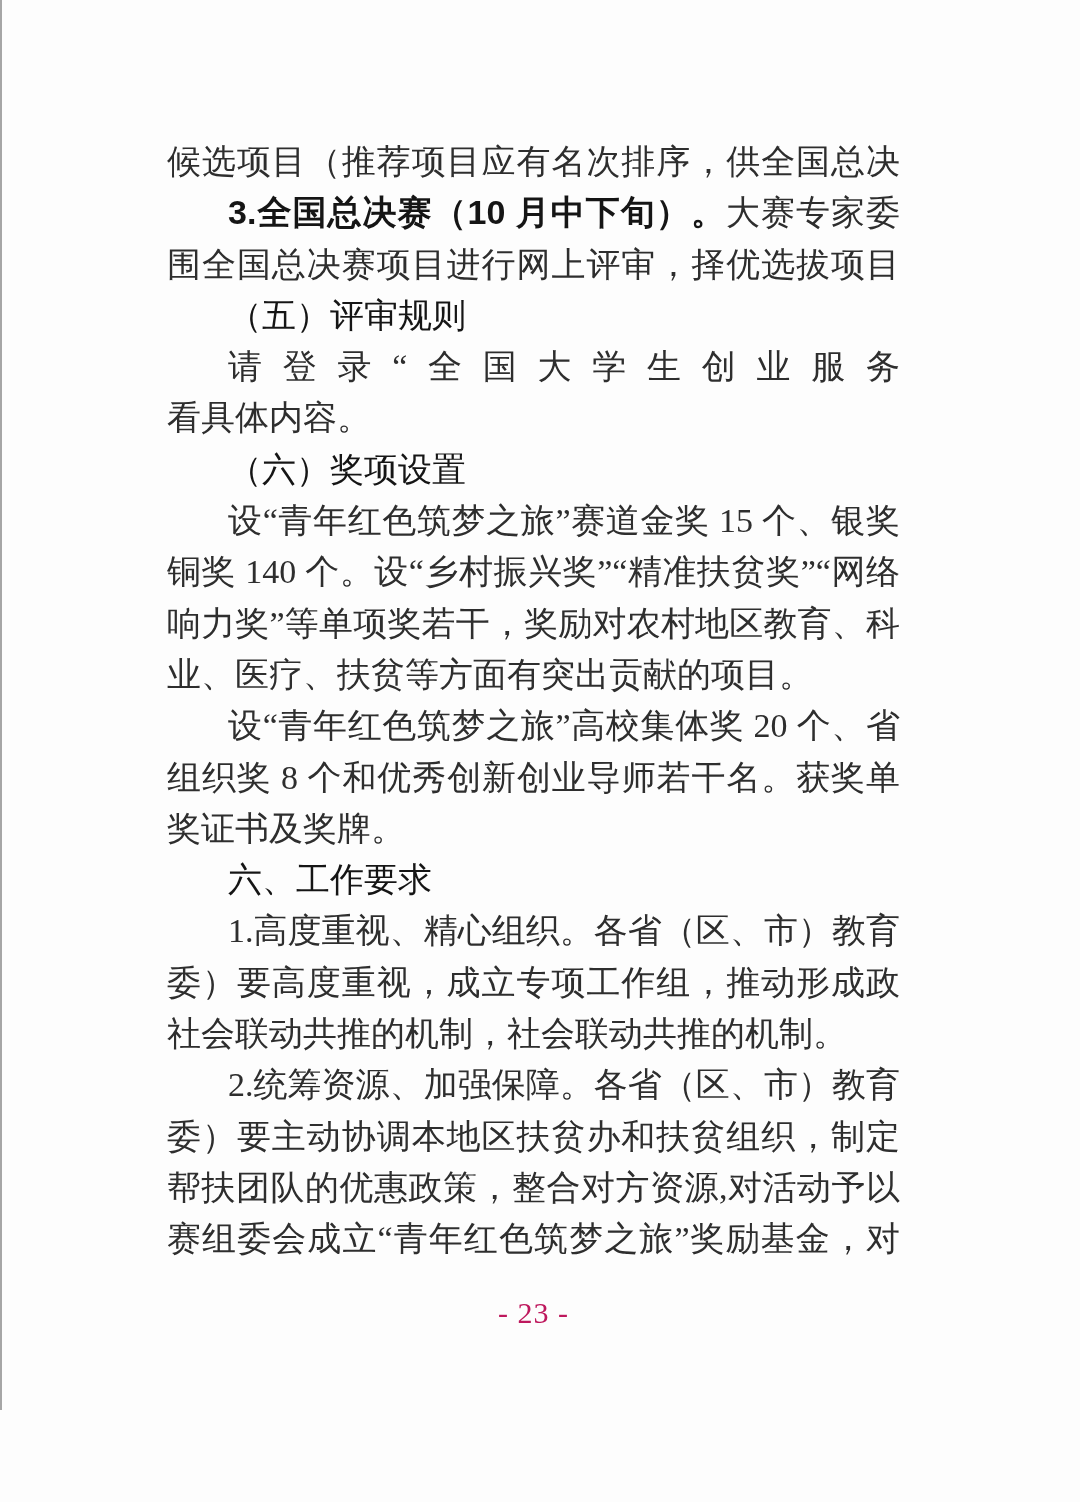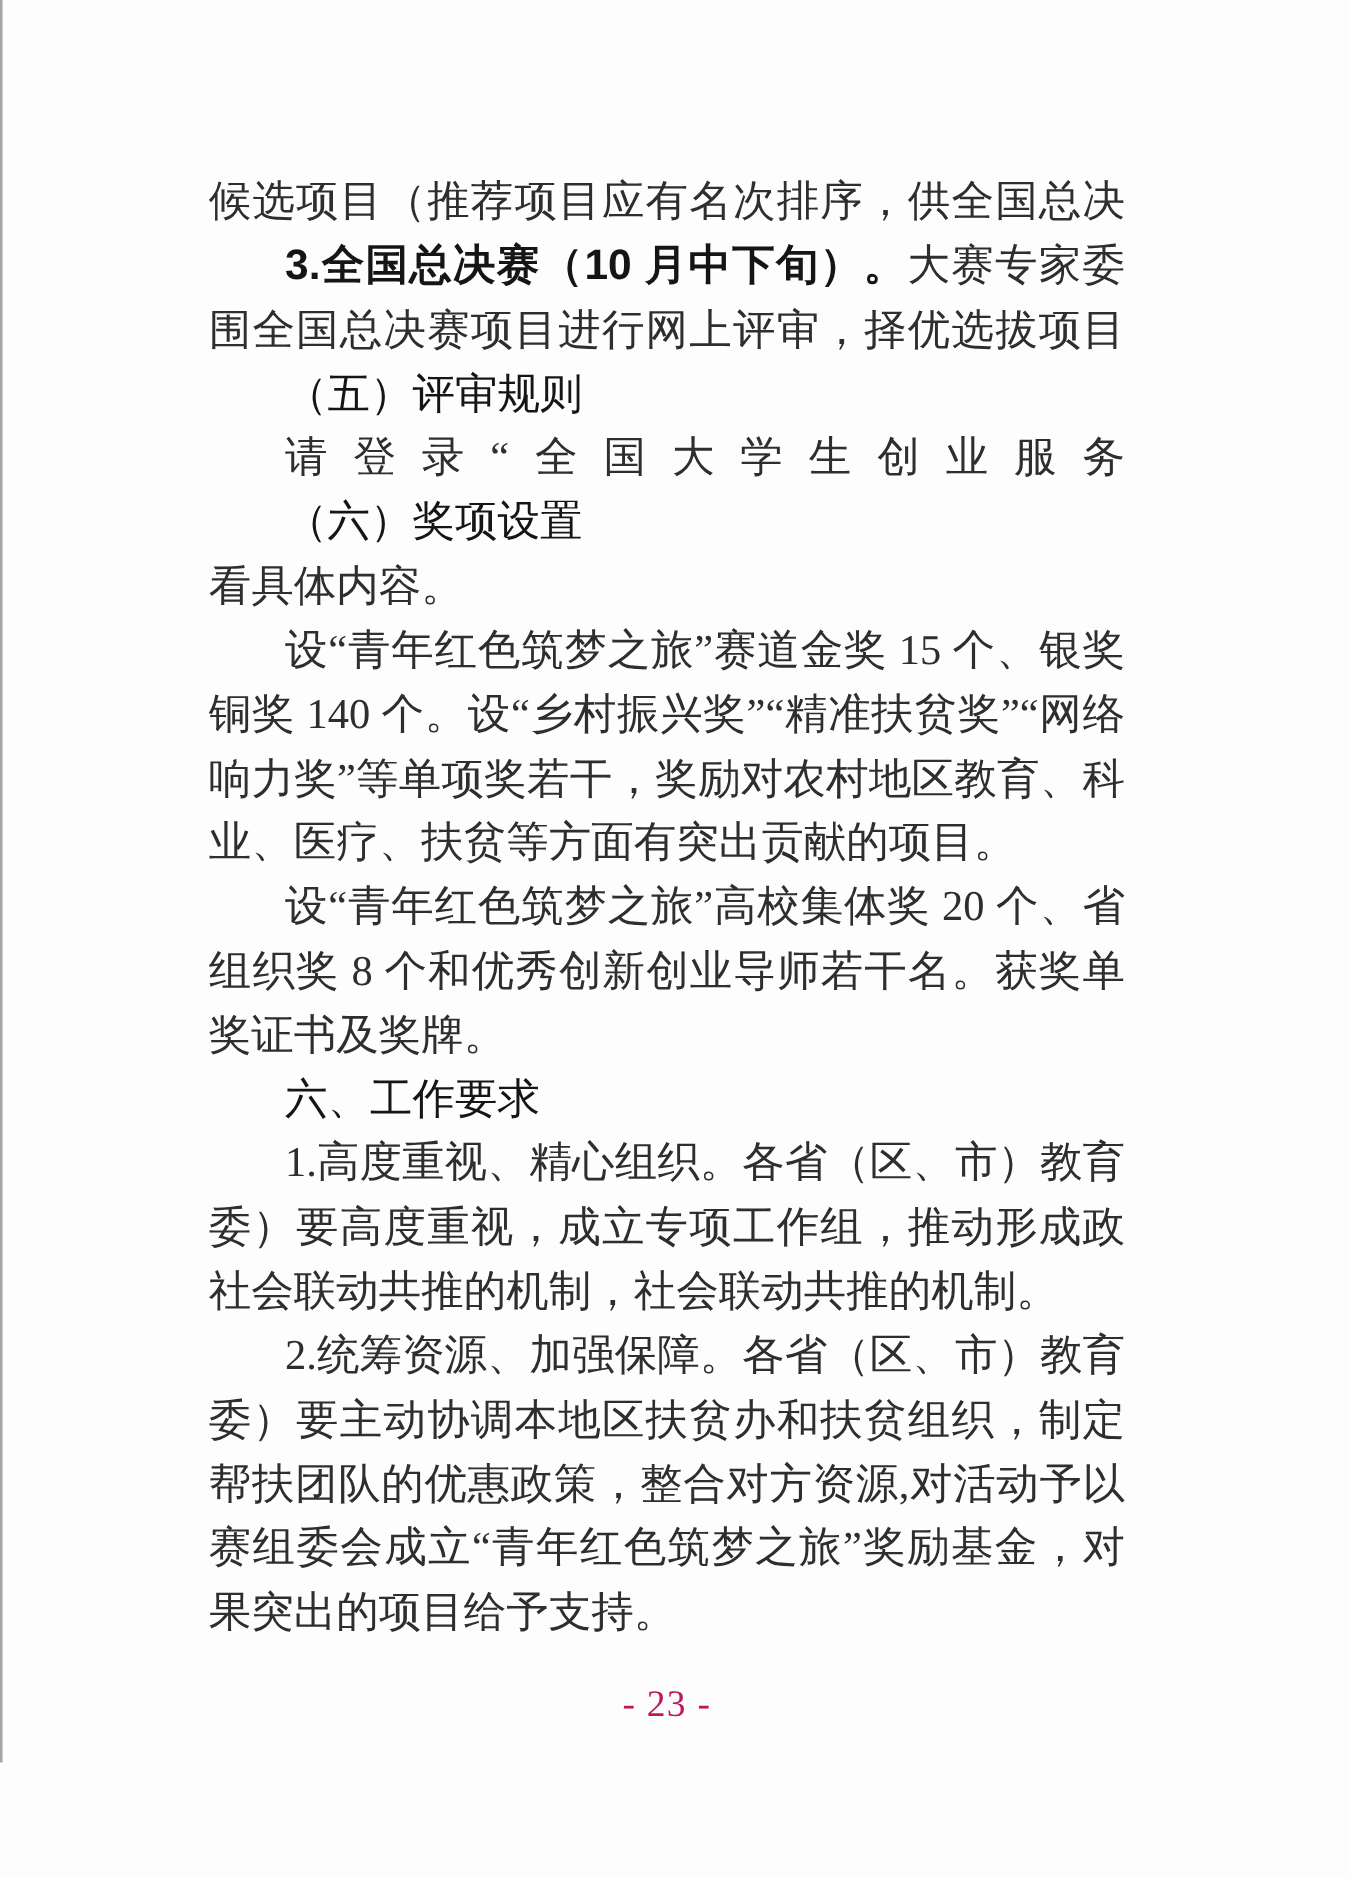--- a/index.html
+++ b/index.html
@@ -70,33 +70,32 @@
 
 <div class="scan-edge"></div>
 
 <main class="page">
   <div>
     <div class="line">候选项目（推荐项目应有名次排序，供全国总决赛参考）。</div>
     <div class="line ind"><span class="b">3.全国总决赛（10 月中下旬）。</span><span>大赛专家委员会对入</span></div>
     <div class="line">围全国总决赛项目进行网上评审，择优选拔项目进行现场</div>
     <div class="line ind heading">（五）评审规则</div>
     <div class="line ind">请登录“全国大学生创业服务网”（cy.ncss.cn）查</div>
+    <div class="line end">看具体内容。</div>
     <div class="line ind heading">（六）奖项设置</div>
-    <div class="line end">看具体内容。</div>
     <div class="line ind">设“青年红色筑梦之旅”赛道金奖 15 个、银奖 45 个、</div>
     <div class="line">铜奖 140 个。设“乡村振兴奖”“精准扶贫奖”“网络影</div>
     <div class="line">响力奖”等单项奖若干，奖励对农村地区教育、科技、农</div>
     <div class="line end">业、医疗、扶贫等方面有突出贡献的项目。</div>
     <div class="line ind">设“青年红色筑梦之旅”高校集体奖 20 个、省市优秀</div>
     <div class="line">组织奖 8 个和优秀创新创业导师若干名。获奖单位颁发获</div>
     <div class="line end">奖证书及奖牌。</div>
     <div class="line ind heading">六、工作要求</div>
     <div class="line ind">1.高度重视、精心组织。各省（区、市）教育厅（教</div>
     <div class="line">委）要高度重视，成立专项工作组，推动形成政府、企业、</div>
     <div class="line end">社会联动共推的机制，社会联动共推的机制。</div>
     <div class="line ind">2.统筹资源、加强保障。各省（区、市）教育厅（教</div>
     <div class="line">委）要主动协调本地区扶贫办和扶贫组织，制定针对创业</div>
     <div class="line">帮扶团队的优惠政策，整合对方资源,对活动予以支持。大</div>
     <div class="line">赛组委会成立“青年红色筑梦之旅”奖励基金，对实施效</div>
-    <div class="line end">果突出的项目给予支持。</div>
   </div>
   <footer class="pagenum">- 23 -</footer>
 </main>
 
 </body></html>

